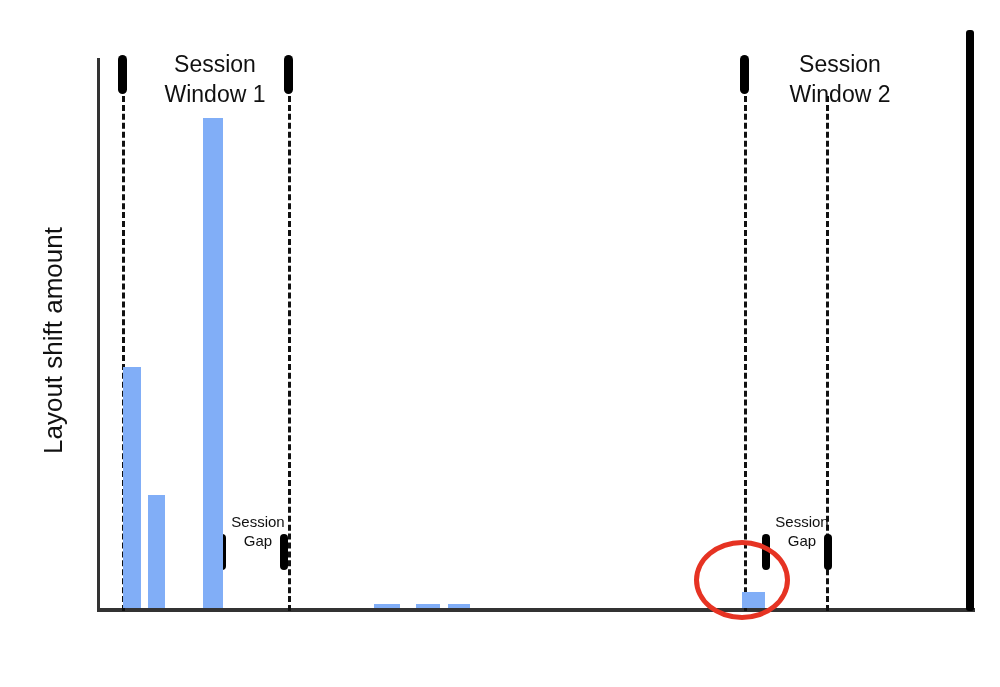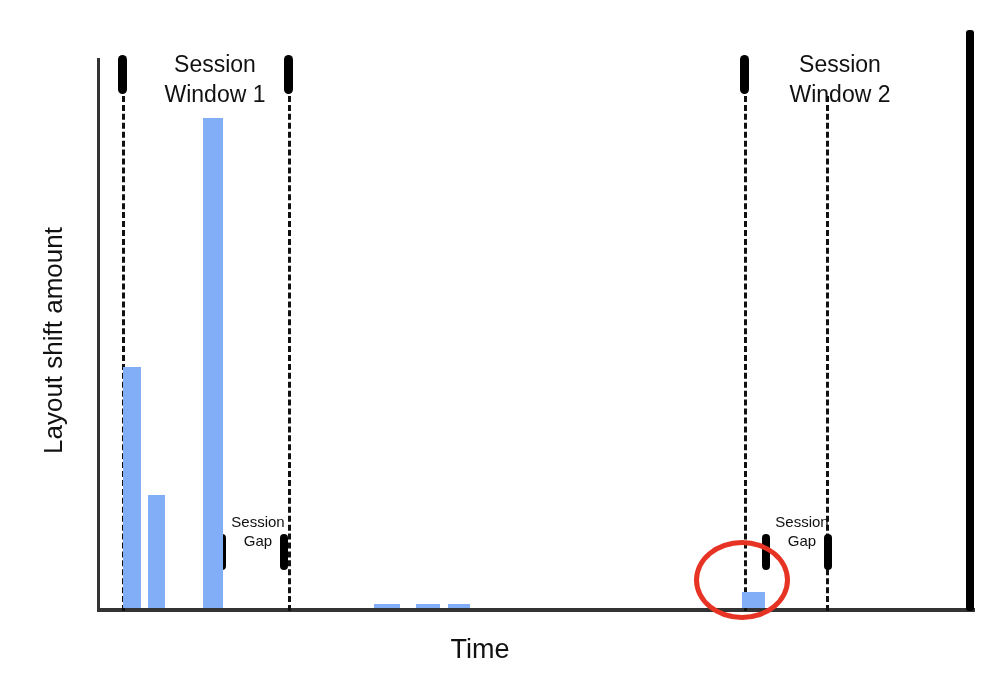--- a/index.html
+++ b/index.html
@@ -126,21 +126,20 @@
 </style>
 </head>
 <body>
 
 <div id="stage">
 
   <div class="axis-y"></div>
   <div class="axis-x"></div>
 
   <div class="ylabel">Layout shift amount</div>
-  <div class="xlabel">Time</div>
 
   <div class="win-tick" style="left:118px; top:55px; height:39px;"></div>
   <div class="win-dash" style="left:122px; top:96px; height:515px;"></div>
 
   <div class="win-tick" style="left:284px; top:55px; height:39px;"></div>
   <div class="win-dash" style="left:288px; top:96px; height:515px;"></div>
 
   <div class="win-caption" style="left:140px; top:49px; width:150px;">Session
 Window 1</div>
 

